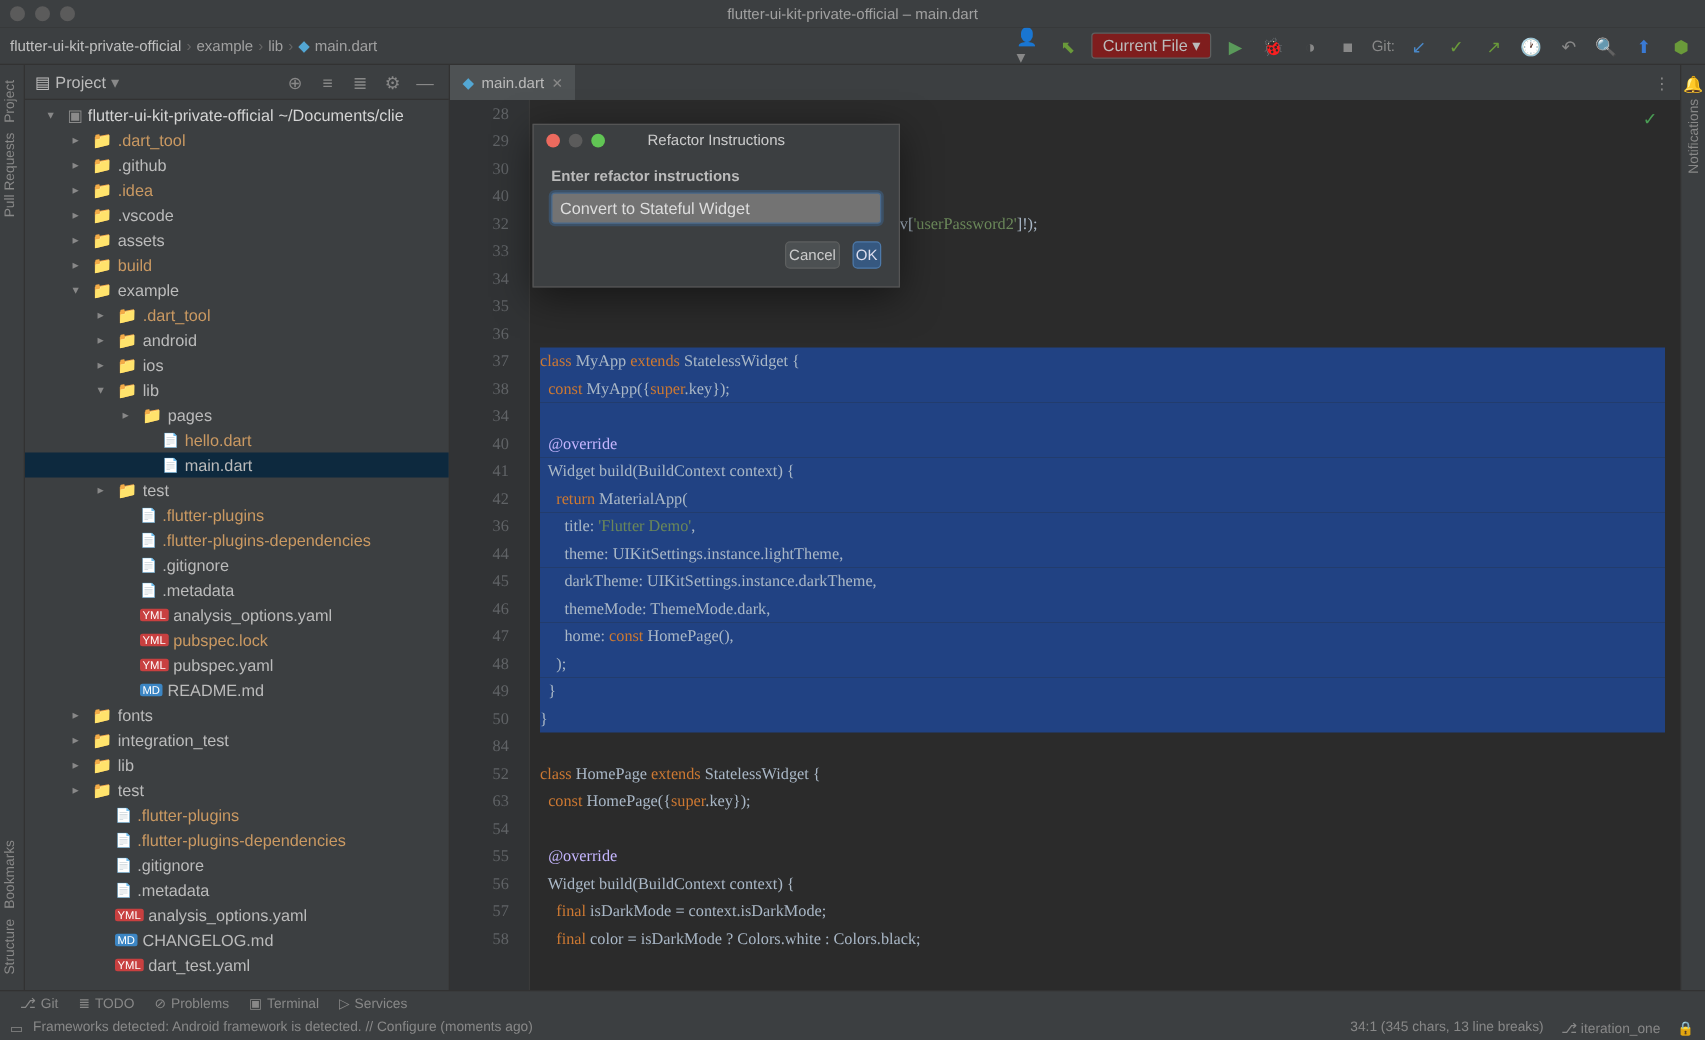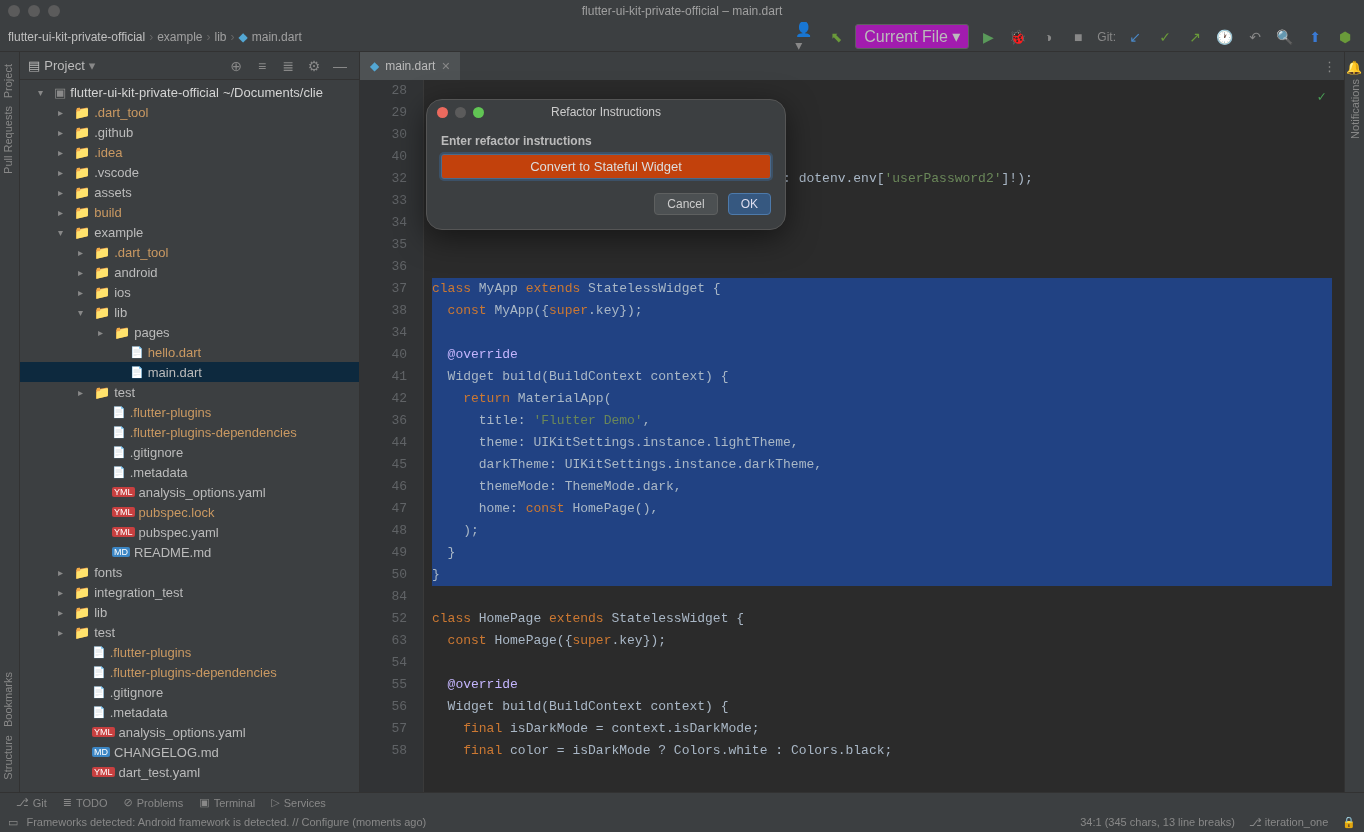--- a/index.html
+++ b/index.html
@@ -62,26 +62,26 @@
   width: 22px;
   height: 22px;
   display: inline-flex;
   align-items: center;
   justify-content: center;
   color: #888;
   cursor: pointer;
   font-size: 14px;
 }
 .select-box {
-  background: #a21caf;
+  background: #7f1d1d;
   border: 1px solid #5e6060;
   padding: 2px 8px;
   border-radius: 3px;
   color: #bbb;
-  font-size: 16px;
+  font-size: 13px;
 }
 .main-area {
   display: flex;
   height: calc(100% - 22px - 30px - 20px - 20px);
 }
 .left-gutter {
   width: 20px;
   background: #3c3f41;
   border-right: 1px solid #323232;
   display: flex;
@@ -189,21 +189,21 @@
   align-items: center;
   padding: 0 10px;
   font-size: 12px;
   color: #bbb;
 }
 .banner .links { margin-left: auto; display: flex; gap: 20px; }
 .banner .links a { color: #5999c8; cursor: pointer; }
 .editor-body {
   flex: 1;
   display: flex;
-  font-family: Liberation Mono, monospace;
+  font-family: Liberation Serif, serif;
   font-size: 13px;
   line-height: 22px;
   position: relative;
   overflow: hidden;
   justify-content: center;
 }
 .gutter {
   width: 64px;
   text-align: right;
   padding-right: 16px;
@@ -253,24 +253,24 @@
   align-items: center;
   padding: 0 8px;
   font-size: 11px;
   color: #888;
 }
 .status-bar .right { margin-left: auto; display: flex; gap: 14px; align-items: center;}
 .dialog-overlay {
   position: absolute;
   top: 99px;
   left: 426px;
-  width: 360px;
+  width: 294px;
   background: #3c3f41;
   border: 1px solid #555;
-  border-radius: 16px;
+  border-radius: 0;
   box-shadow: 0 8px 30px rgba(0,0,0,0.5);
   z-index: 100;
 }
 .dialog-titlebar {
   height: 24px;
   display: flex;
   align-items: center;
   justify-content: center;
   color: #ccc;
   font-size: 12px;
@@ -282,37 +282,36 @@
   display: flex;
   gap: 7px;
 }
 .dialog-traffic span:nth-child(1){ width:11px;height:11px;border-radius:50%;background:#ec6a5e;}
 .dialog-traffic span:nth-child(2){ width:11px;height:11px;border-radius:50%;background:#5b5b5b;}
 .dialog-traffic span:nth-child(3){ width:11px;height:11px;border-radius:50%;background:#61c554;}
 .dialog-body { padding: 10px 14px 14px; }
 .dialog-label { font-size: 12px; color: #bbb; margin-bottom: 6px; font-weight: bold; }
 .dialog-input {
   width: 100%;
-  background: #c2410c;
+  background: #737373;
   border: 1px solid #4a6a8c;
   box-shadow: 0 0 0 2px rgba(60,110,160,0.4);
   padding: 4px 6px;
   color: #ddd;
   font-size: 13px;
   border-radius: 3px;
-  text-align: center;
 }
 .dialog-buttons {
   display: flex;
   justify-content: flex-end;
   gap: 10px;
   margin-top: 14px;
 }
 .dlg-btn {
-  padding: 3px 12px;
+  padding: 3px 2px;
   border-radius: 4px;
   font-size: 12px;
   cursor: pointer;
 }
 .dlg-btn.cancel { background: #4c5052; border: 1px solid #5e6060; color: #ccc; }
 .dlg-btn.ok { background: #365880; border: 1px solid #4d7aab; color: #dde; }
 </style>
 </head>
 <body>
 

